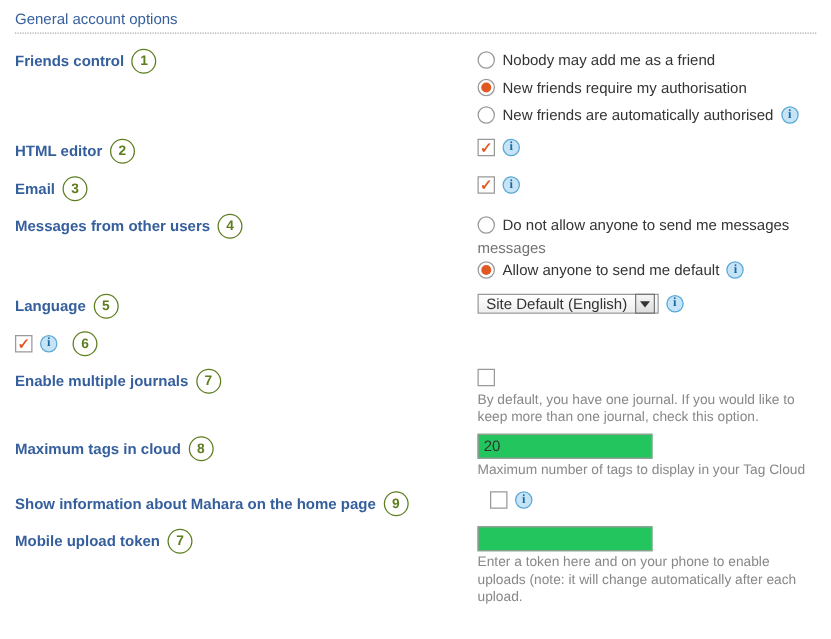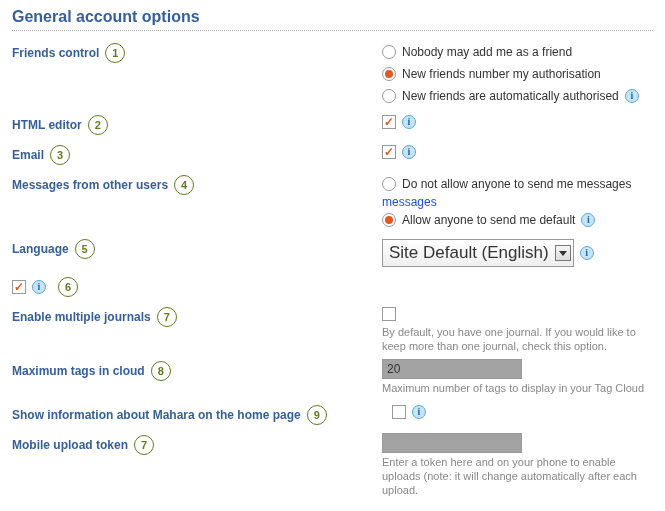--- a/index.html
+++ b/index.html
@@ -7,22 +7,22 @@
     font-family: Arial, Helvetica, sans-serif;
     font-size: 12px;
     color: #333;
     margin: 0;
     padding: 8px 12px;
     width: 665px;
     background: #fff;
   }
   .section-title {
     color: #355f9c;
-    font-size: 16px;
-    font-weight: bold;
+    font-size: 12px;
+    font-weight: normal;
     border-bottom: 1px dotted #aaa;
     padding-bottom: 4px;
     margin-bottom: 10px;
   }
   .row {
     display: flex;
     align-items: flex-start;
     margin-bottom: 6px;
   }
   .label-col {
@@ -56,21 +56,21 @@
   }
   .radio-row, .check-row {
     display: flex;
     align-items: center;
     gap: 6px;
     padding: 2px 0;
     line-height: 18px;
     text-align: right;
   }
   .radio-text { color: #333; }
-  .radio-continued { color:#1d4ed8; padding-left: 0; }
+  .radio-continued { color:#737373; padding-left: 0; }
   .radio {
     width: 14px; height: 14px;
     border: 1px solid #999;
     border-radius: 50%;
     display: inline-flex;
     align-items: center;
     justify-content: center;
     background: #fff;
   }
   .radio.checked::after {
@@ -104,23 +104,23 @@
     font-size: 10px;
     font-weight: bold;
     font-family: Georgia, serif;
   }
   .info-icon::before { content: "i"; }
   .select-wrap {
     display: inline-flex;
     align-items: center;
     border: 1px solid #999;
     background: linear-gradient(#fff,#eee);
-    height: 28px;
+    height: 16px;
     padding: 0 2px 0 6px;
-    font-size: 17px;
+    font-size: 12px;
     box-shadow: inset 0 1px 0 #fff;
   }
   .select-arrow {
     width: 16px; height: 16px;
     border: 1px solid #777;
     background: linear-gradient(#f5f5f5,#ddd);
     margin-left: 6px;
     display: inline-flex;
     align-items: center;
     justify-content: center;
@@ -132,21 +132,21 @@
     border-right: 4px solid transparent;
     border-top: 5px solid #333;
   }
   .text-input {
     border: 1px solid #999;
     height: 20px;
     width: 140px;
     padding: 0 4px;
     font-size: 12px;
     color: #333;
-    background: #a3a3a3;
+    background: #22c55e;
   }
   .help-text {
     color: #888;
     font-size: 11px;
     line-height: 14px;
     margin-top: 2px;
   }
   .gap-big { margin-bottom: 8px; justify-content: space-between; }
 </style>
 </head>
@@ -159,21 +159,21 @@
     <span>Friends control</span>
     <span class="badge">1</span>
   </div>
   <div class="value-col">
     <div class="radio-row">
       <span class="radio"></span>
       <span class="radio-text">Nobody may add me as a friend</span>
     </div>
     <div class="radio-row">
       <span class="radio checked"></span>
-      <span class="radio-text">New friends number my authorisation</span>
+      <span class="radio-text">New friends require my authorisation</span>
     </div>
     <div class="radio-row">
       <span class="radio"></span>
       <span class="radio-text">New friends are automatically authorised</span>
       <span class="info-icon"></span>
     </div>
   </div>
 </div>
 
 <div class="row">

